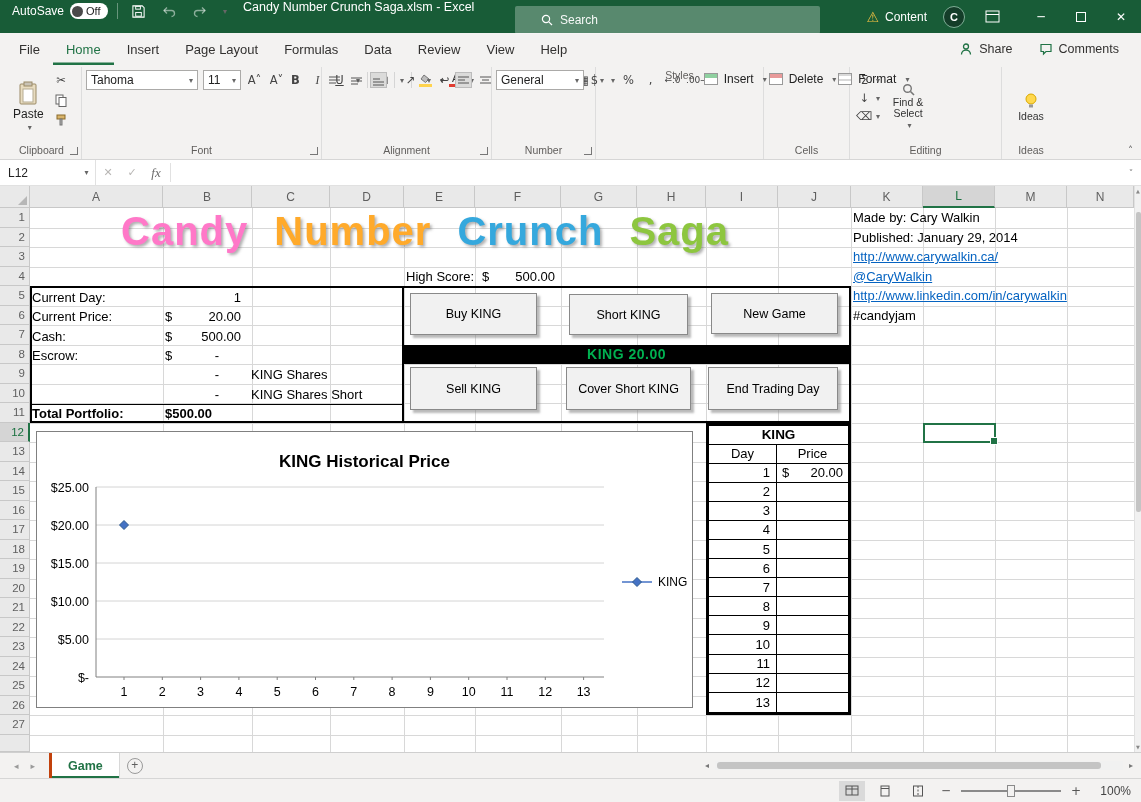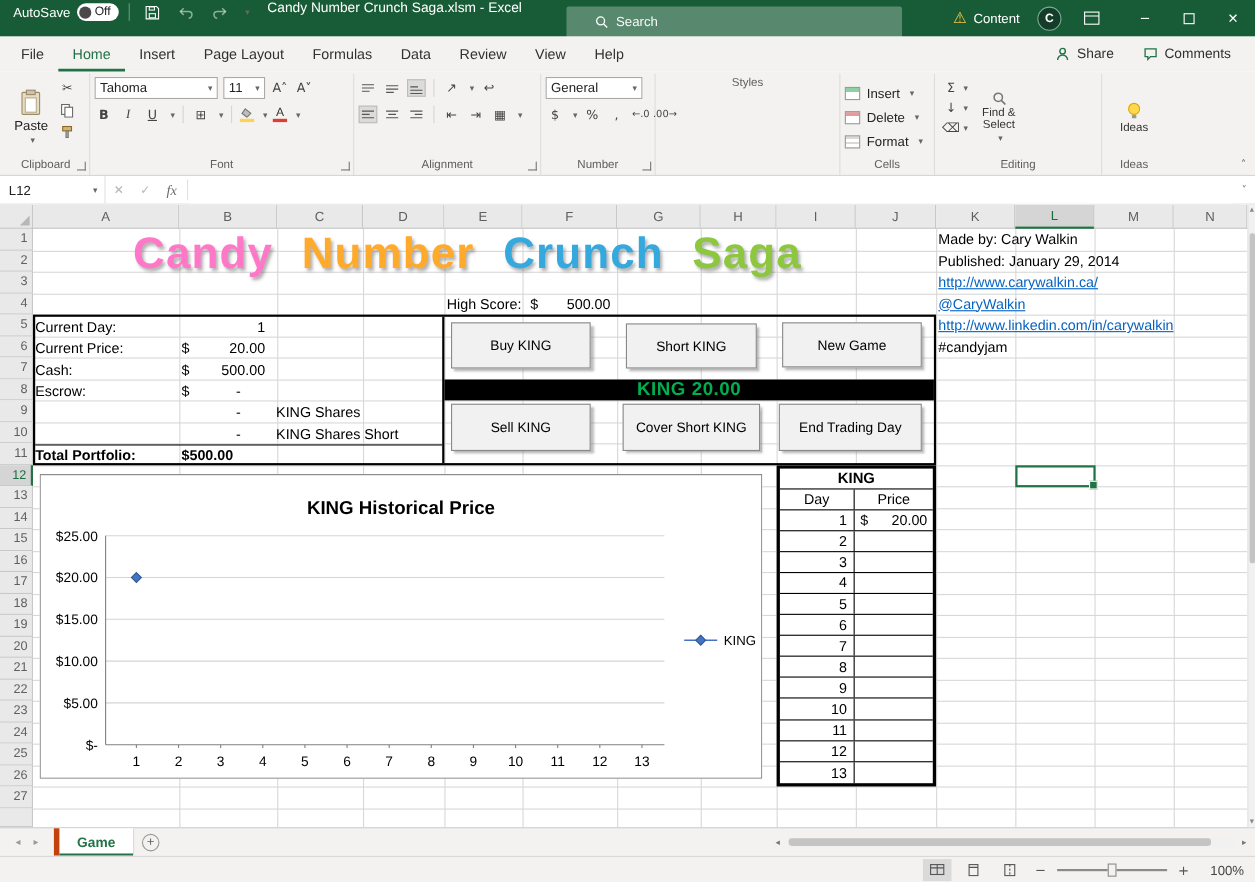--- a/index.html
+++ b/index.html
@@ -31,21 +31,21 @@
 .tabrow{position:absolute;top:33px;left:0;right:0;height:32px;background:#f3f2f1;display:flex;align-items:stretch;font-size:13px;color:#323130;z-index:19}
 .rtab{padding:0 13px;display:flex;align-items:center;white-space:nowrap}
 .rtab.active{color:#217346;box-shadow:inset 0 -2.5px 0 #217346}
 .tabrow-right{margin-left:auto;display:flex;align-items:center;gap:6px;padding-right:12px}
 .pillbtn{display:flex;align-items:center;gap:6px;padding:3px 10px;font-size:12.5px;color:#323130}
 
 
 .ribbon{position:absolute;top:65px;left:0;right:0;height:95px;background:#f3f2f1;border-bottom:1px solid #d6d6d6;display:flex;padding:2px 2px 0;z-index:18}
 .rgroup{position:relative;display:flex;flex-direction:column;border-right:1px solid #ddd;padding:2px 4px 0}
 .rbody{flex:1;display:flex}
-.rbody.col{flex-direction:column;gap:2px;justify-content:flex-start}
+.rbody.col{flex-direction:row;gap:2px;justify-content:flex-start}
 .rlabel{height:15px;font-size:10.5px;color:#605e5c;text-align:center;line-height:13px}
 .launcher{position:absolute;right:3px;bottom:4px;width:8px;height:8px;border-right:1px solid #777;border-bottom:1px solid #777}
 .bigbtn{display:flex;flex-direction:column;align-items:center;justify-content:center;padding:1px 7px;font-size:12px;gap:2px;color:#222}
 .smlcol{display:flex;flex-direction:column;justify-content:flex-start;gap:4px;padding:3px 2px}
 .smicon{min-width:17px;height:16px;display:flex;align-items:center;justify-content:center;font-size:11.5px;color:#444;font-family:"DejaVu Sans",sans-serif}
 .smicon.pressed{background:#dbdbda;border:1px solid #bcbcbc}
 .selbox{height:20px;background:#fff;border:1px solid #abaaa8;display:flex;align-items:center;font-size:12px;padding:0 4px;color:#222}
 .caret::after{content:"▾";font-size:8px;color:#666;margin-left:3px;font-family:"DejaVu Sans",sans-serif}
 .caret{display:inline-flex;align-items:center}
 .fmtrow{display:flex;align-items:center;gap:5px;height:22px}
@@ -103,21 +103,21 @@
 .panel-rows{position:absolute;left:32px;top:102px;width:370px;z-index:4}
 .stat-row{display:flex;align-items:center;height:19.3px;font-size:13px}
 .st-label{width:127px;padding-right:4px;white-space:nowrap}
 .st-cur{width:12px;margin-left:6px}
 .st-val{width:64px;text-align:right}
 .st-val.dash{padding-right:22px}
 .st-note{padding-left:10px;white-space:nowrap}
 .stat-row.total{border-top:1px solid #000;font-weight:bold}
 .st-totalval{margin-left:6px}
 
-.ticker{position:absolute;left:404px;top:158.5px;width:445px;height:19.5px;background:#000;display:flex;align-items:center;justify-content:center;font-size:17px;font-weight:bold;z-index:4;letter-spacing:.5px}
+.ticker{position:absolute;left:404px;top:158.5px;width:445px;height:19.5px;background:#000;display:flex;align-items:center;justify-content:center;font-size:14px;font-weight:bold;z-index:4;letter-spacing:.5px}
 
 .gbtn{position:absolute;display:flex;align-items:center;justify-content:center;background:#f1f1f1;border:1px solid #898989;box-shadow:3px 3px 2px rgba(130,130,130,.55);font-size:12.5px;color:#000;z-index:4;cursor:pointer;white-space:nowrap}
 .gbtn-buy-king{left:410px;top:107px;width:127px;height:42px}
 .gbtn-short-king{left:569px;top:108px;width:119px;height:41px}
 .gbtn-new-game{left:711px;top:107px;width:127px;height:41px}
 .gbtn-sell-king{left:410px;top:181px;width:127px;height:43px}
 .gbtn-cover-short-king{left:566px;top:181px;width:125px;height:43px}
 .gbtn-end-trading-day{left:708px;top:181px;width:130px;height:43px}
 
 .chart{position:absolute;left:36px;top:245px;width:657px;height:277px;z-index:4;background:#fff}
@@ -134,21 +134,21 @@
 .selcell{position:absolute;left:923px;top:236.5px;width:73px;height:20.5px;border:2px solid #217346;z-index:6}
 .selcell::after{content:"";position:absolute;right:-4px;bottom:-4px;width:6px;height:6px;background:#217346;border:1px solid #fff}
 
 .vscroll{position:absolute;top:186px;right:0;width:7px;height:566px;background:#f1f1f1;border-left:1px solid #e1e1e1;z-index:16}
 .varrow{position:absolute;left:0;width:6px;color:#888;font-size:5px;text-align:center;font-family:"DejaVu Sans",sans-serif}
 .vthumb{position:absolute;top:26px;left:1px;width:5px;height:300px;background:#c4c4c4;border-radius:2px}
 
 
 .tabbar{position:absolute;top:752px;left:0;right:0;height:26px;background:#f3f2f1;border-top:1px solid #cfcfcf;display:flex;align-items:stretch;font-size:12.5px;z-index:15}
 .nav-arrows{display:flex;align-items:center;gap:12px;padding:0 14px;color:#9a9a9a;font-size:9px;font-family:"DejaVu Sans",sans-serif}
-.sheettab{padding:0 16px;display:flex;align-items:center;background:#fff;color:#217346;font-weight:bold;border-left:5px solid #c2410c;border-right:1px solid #d8d8d8;box-shadow:inset 0 -2px 0 #217346}
+.sheettab{padding:0 16px;display:flex;align-items:center;background:#fff;color:#217346;font-weight:bold;border-left:3px solid #c2410c;border-right:1px solid #d8d8d8;box-shadow:inset 0 -2px 0 #217346}
 .addsheet{width:30px;display:flex;align-items:center;justify-content:center}
 .addsheet span{width:16px;height:16px;border:1px solid #9a9a9a;border-radius:50%;color:#5f5f5f;font-size:12px;line-height:13px;text-align:center}
 .hscroll{margin-left:auto;display:flex;align-items:center;width:442px;padding-right:2px}
 .hs-arrow{width:16px;color:#777;font-size:8px;text-align:center;font-family:"DejaVu Sans",sans-serif}
 .hs-track{flex:1;height:9px;background:#f1f1f1;position:relative}
 .hs-thumb{position:absolute;left:2px;top:1px;height:7px;width:94%;background:#c4c4c4;border-radius:3px}
 
 
 .statusbar{position:absolute;top:778px;left:0;right:0;height:24px;background:#f3f2f1;border-top:1px solid #d6d6d6;display:flex;align-items:center;font-size:12px;color:#444;z-index:15}
 .sb-right{margin-left:auto;display:flex;align-items:center;gap:7px;padding-right:10px}

